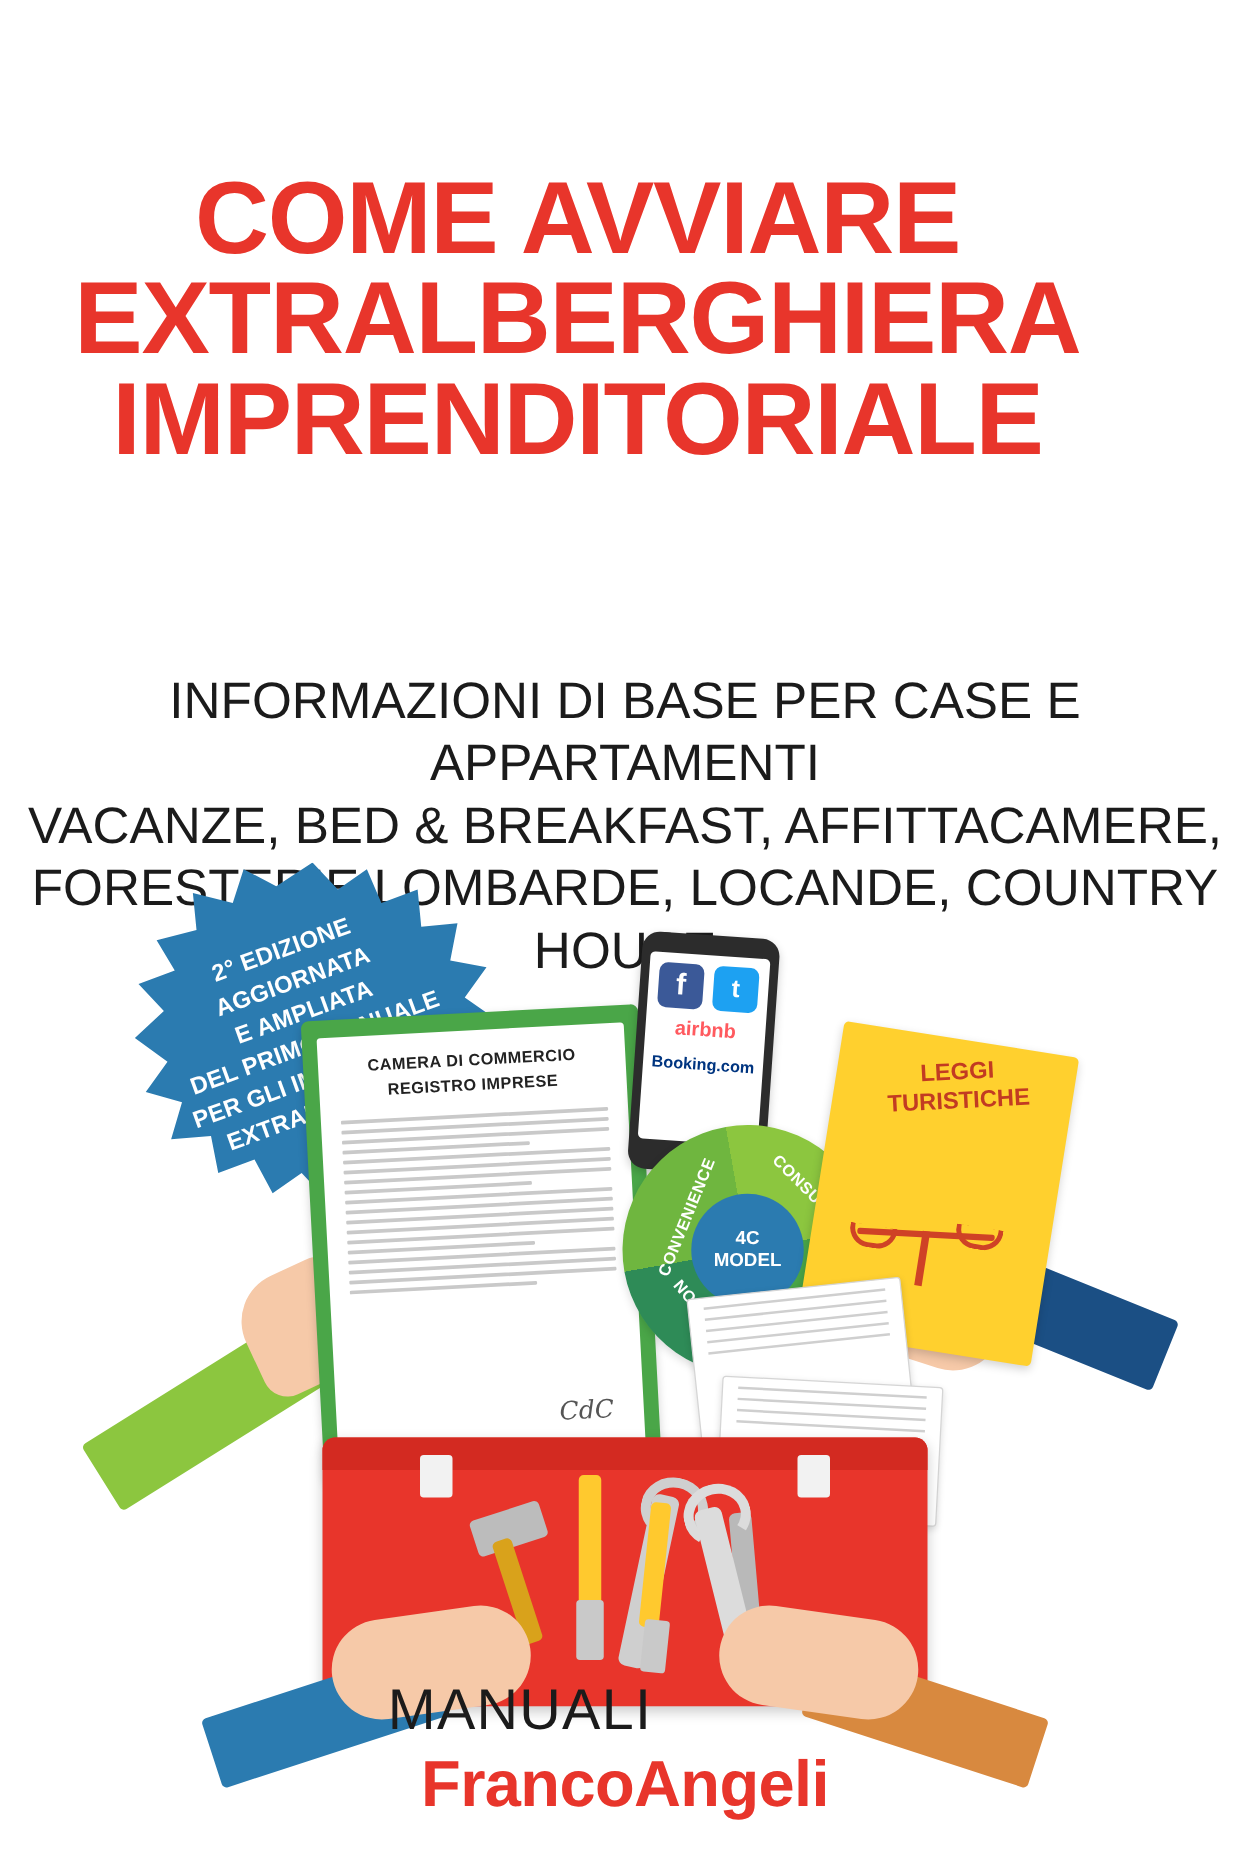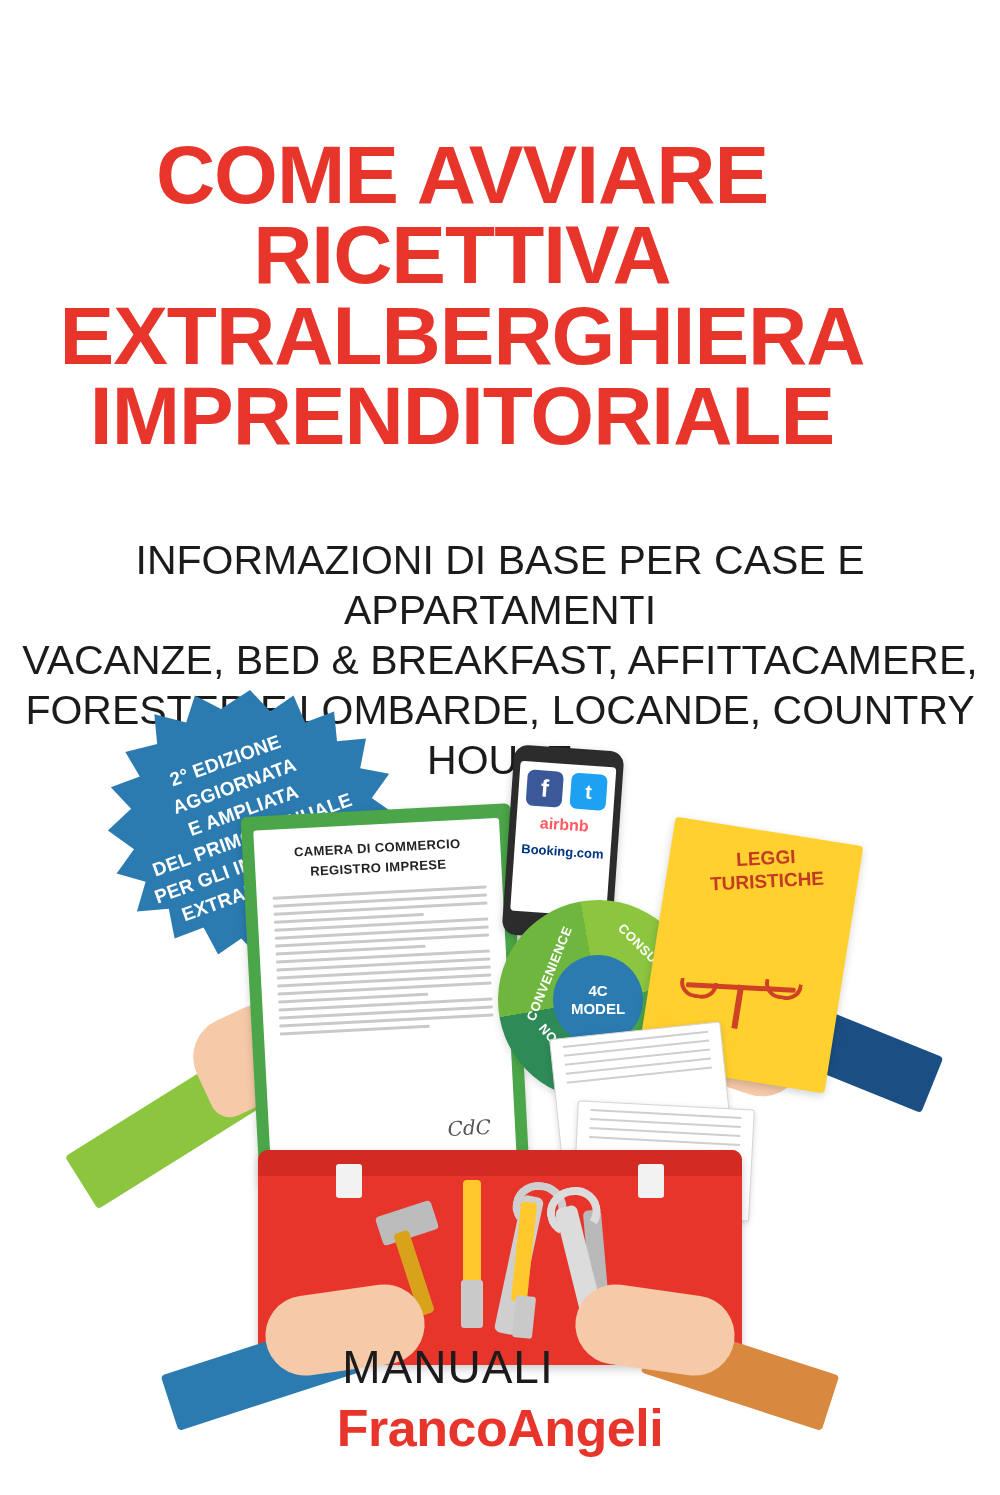--- a/index.html
+++ b/index.html
@@ -212,36 +212,35 @@
   .wrench1:before{content:"";position:absolute;left:-8px;top:-16px;width:38px;height:34px;border:8px solid #cfcfcf;border-radius:50%;border-bottom-color:transparent;}
   .wrench2{right:150px;top:55px;width:22px;height:130px;background:#dcdcdc;border-radius:6px;transform:rotate(-14deg);}
   .wrench2:before{content:"";position:absolute;left:-9px;top:-18px;width:38px;height:34px;border:8px solid #dcdcdc;border-radius:50%;border-bottom-color:transparent;}
   .screw2-b{right:210px;top:52px;width:16px;height:100px;background:#ffc92e;border-radius:4px;transform:rotate(6deg);}
   .screw2-t{right:208px;top:146px;width:20px;height:42px;background:#c9c9c9;border-radius:3px;transform:rotate(6deg);}
   .plier{left:330px;top:60px;width:18px;height:120px;background:#b9b9b9;border-radius:5px;transform:rotate(-5deg);}
 
   
   .manuali{
     position:absolute;left:0;top:1340px;width:832px;text-align:center;
-    color:#1b1b1b;font-size:46px;font-weight:400;letter-spacing:1px;margin-left:32px;
+    color:#1b1b1b;font-size:46px;font-weight:400;letter-spacing:1px;
   }
   .publisher{
     position:absolute;left:0;top:1398px;width:1000px;text-align:center;
     color:#e8352b;font-size:52px;font-weight:bold;letter-spacing:-0.5px;
   }
 </style>
 </head>
 <body>
 
 <div class="cover">
 
 
   <div class="title">
     <span class="tl">COME AVVIARE</span>
-    <span class="tl">RICETTIVA</span>
     <span class="tl">EXTRALBERGHIERA</span>
     <span class="tl">IMPRENDITORIALE</span>
   </div>
 
   <div class="subtitle">
     <span class="sl">INFORMAZIONI DI BASE PER CASE E APPARTAMENTI</span>
     <span class="sl">VACANZE, BED &amp; BREAKFAST, AFFITTACAMERE,</span>
     <span class="sl">FORESTERIE LOMBARDE, LOCANDE, COUNTRY HOUSE</span>
   </div>
 

